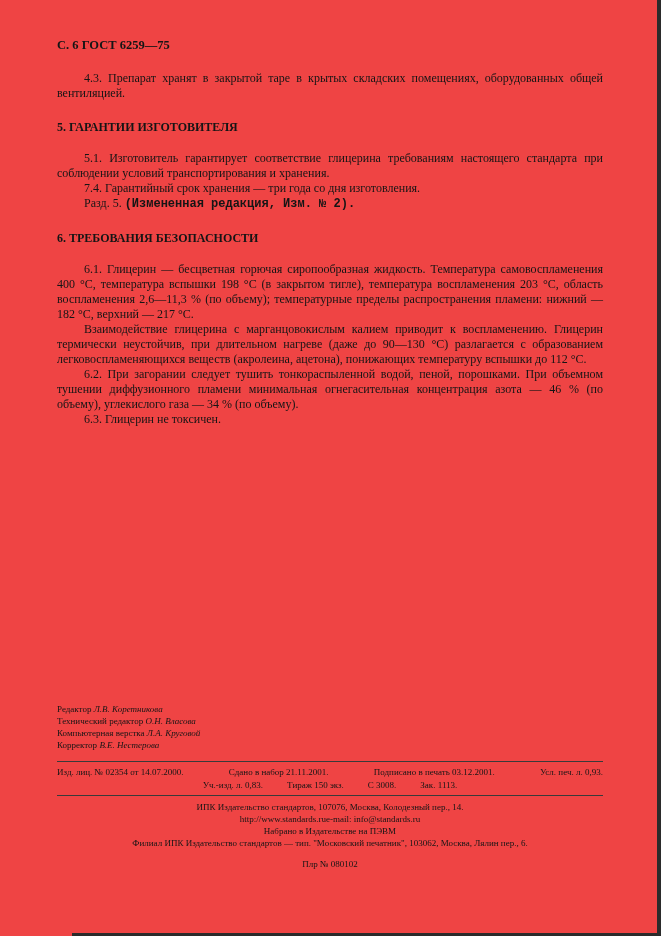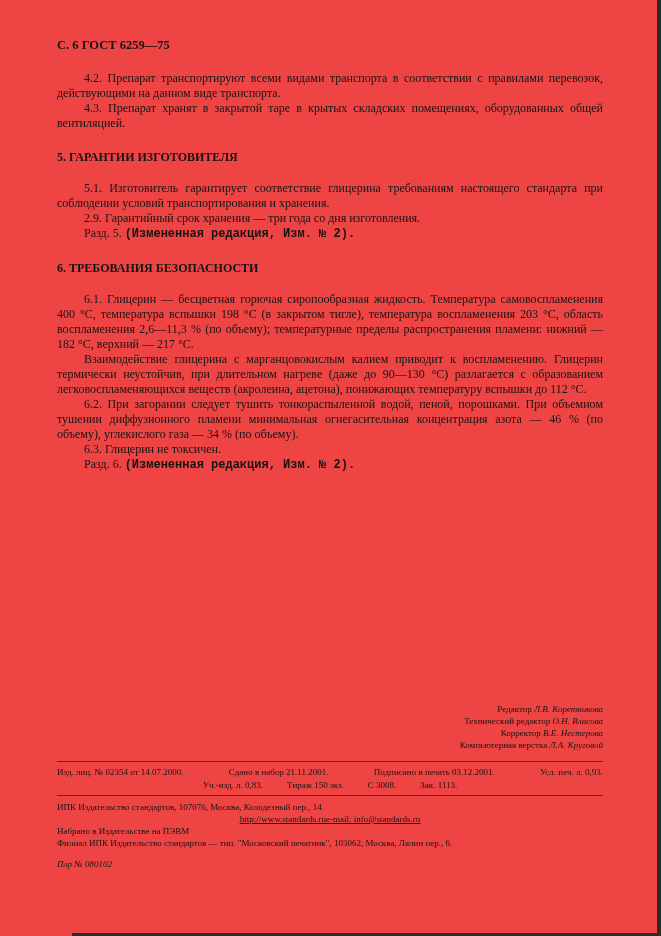--- a/index.html
+++ b/index.html
@@ -41,21 +41,21 @@
     font-weight: bold;
     font-size: 12px;
     margin: 19px 0 16px 0;
     text-indent: 0;
   }
   .razd b { font-weight: bold; font-family: Liberation Mono, monospace; }
   .footer {
     margin-top: auto;
   }
   .credits {
-    text-align: right;
+    text-align: left;
     font-size: 9px;
     line-height: 12px;
     margin-bottom: 10px;
   }
   .credit-line .name { font-style: italic; }
   .rule {
     border: 0;
     border-top: 1px solid #3a3a3a;
     height: 0;
     margin: 4px 0;
@@ -69,76 +69,73 @@
   }
   .imprint-2 {
     display: flex;
     justify-content: center;
     gap: 24px;
     font-size: 9px;
     line-height: 12px;
     margin: 1px 0 3px 0;
   }
   .publisher {
+    text-align: center;
     font-size: 9px;
     line-height: 12px;
     margin-top: 5px;
   }
   .publisher .contact-line {
     display: flex;
     justify-content: center;
-    text-decoration: underline;
   }
   .publisher .permit {
     margin-top: 9px;
-    font-style: italic;
   }
 </style>
 </head>
 <body>
 
 <div class="page">
 
   <div class="doc-header">С. 6 ГОСТ 6259—75</div>
 
-  <p class="para">4.2. Препарат транспортируют всеми видами транспорта в соответствии с правилами перевозок, действующими на данном виде транспорта.</p>
   <p class="para">4.3. Препарат хранят в закрытой таре в крытых складских помещениях, оборудованных общей вентиляцией.</p>
 
   <h2 class="section-heading">5. ГАРАНТИИ ИЗГОТОВИТЕЛЯ</h2>
 
   <p class="para">5.1. Изготовитель гарантирует соответствие глицерина требованиям настоящего стандарта при соблюдении условий транспортирования и хранения.</p>
-  <p class="para">2.9. Гарантийный срок хранения — три года со дня изготовления.</p>
+  <p class="para">7.4. Гарантийный срок хранения — три года со дня изготовления.</p>
   <p class="para razd"><span>Разд. 5. </span><b>(Измененная редакция, Изм. № 2).</b></p>
 
   <h2 class="section-heading">6. ТРЕБОВАНИЯ БЕЗОПАСНОСТИ</h2>
 
   <p class="para">6.1. Глицерин — бесцветная горючая сиропообразная жидкость. Температура самовоспламенения 400 °С, температура вспышки 198 °С (в закрытом тигле), температура воспламенения 203 °С, область воспламенения 2,6—11,3 % (по объему); температурные пределы распространения пламени: нижний — 182 °С, верхний — 217 °С.</p>
   <p class="para">Взаимодействие глицерина с марганцовокислым калием приводит к воспламенению. Глицерин термически неустойчив, при длительном нагреве (даже до 90—130 °С) разлагается с образованием легковоспламеняющихся веществ (акролеина, ацетона), понижающих температуру вспышки до 112 °С.</p>
   <p class="para">6.2. При загорании следует тушить тонкораспыленной водой, пеной, порошками. При объемном тушении диффузионного пламени минимальная огнегасительная концентрация азота — 46 % (по объему), углекислого газа — 34 % (по объему).</p>
   <p class="para">6.3. Глицерин не токсичен.</p>
-  <p class="para razd"><span>Разд. 6. </span><b>(Измененная редакция, Изм. № 2).</b></p>
 
   <div class="footer">
 
     <div class="credits">
       <div class="credit-line">
         <span class="role">Редактор</span>
         <i class="name">Л.В. Коретникова</i>
       </div>
       <div class="credit-line">
         <span class="role">Технический редактор</span>
         <i class="name">О.Н. Власова</i>
       </div>
       <div class="credit-line">
+        <span class="role">Компьютерная верстка</span>
+        <i class="name">Л.А. Круговой</i>
+      </div>
+      <div class="credit-line">
         <span class="role">Корректор</span>
         <i class="name">В.Е. Нестерова</i>
-      </div>
-      <div class="credit-line">
-        <span class="role">Компьютерная верстка</span>
-        <i class="name">Л.А. Круговой</i>
       </div>
     </div>
 
     <hr class="rule">
 
     <div class="imprint-1">
       <span>Изд. лиц. № 02354 от 14.07.2000.</span>
       <span>Сдано в набор 21.11.2001.</span>
       <span>Подписано в печать 03.12.2001.</span>
       <span>Усл. печ. л. 0,93.</span>

